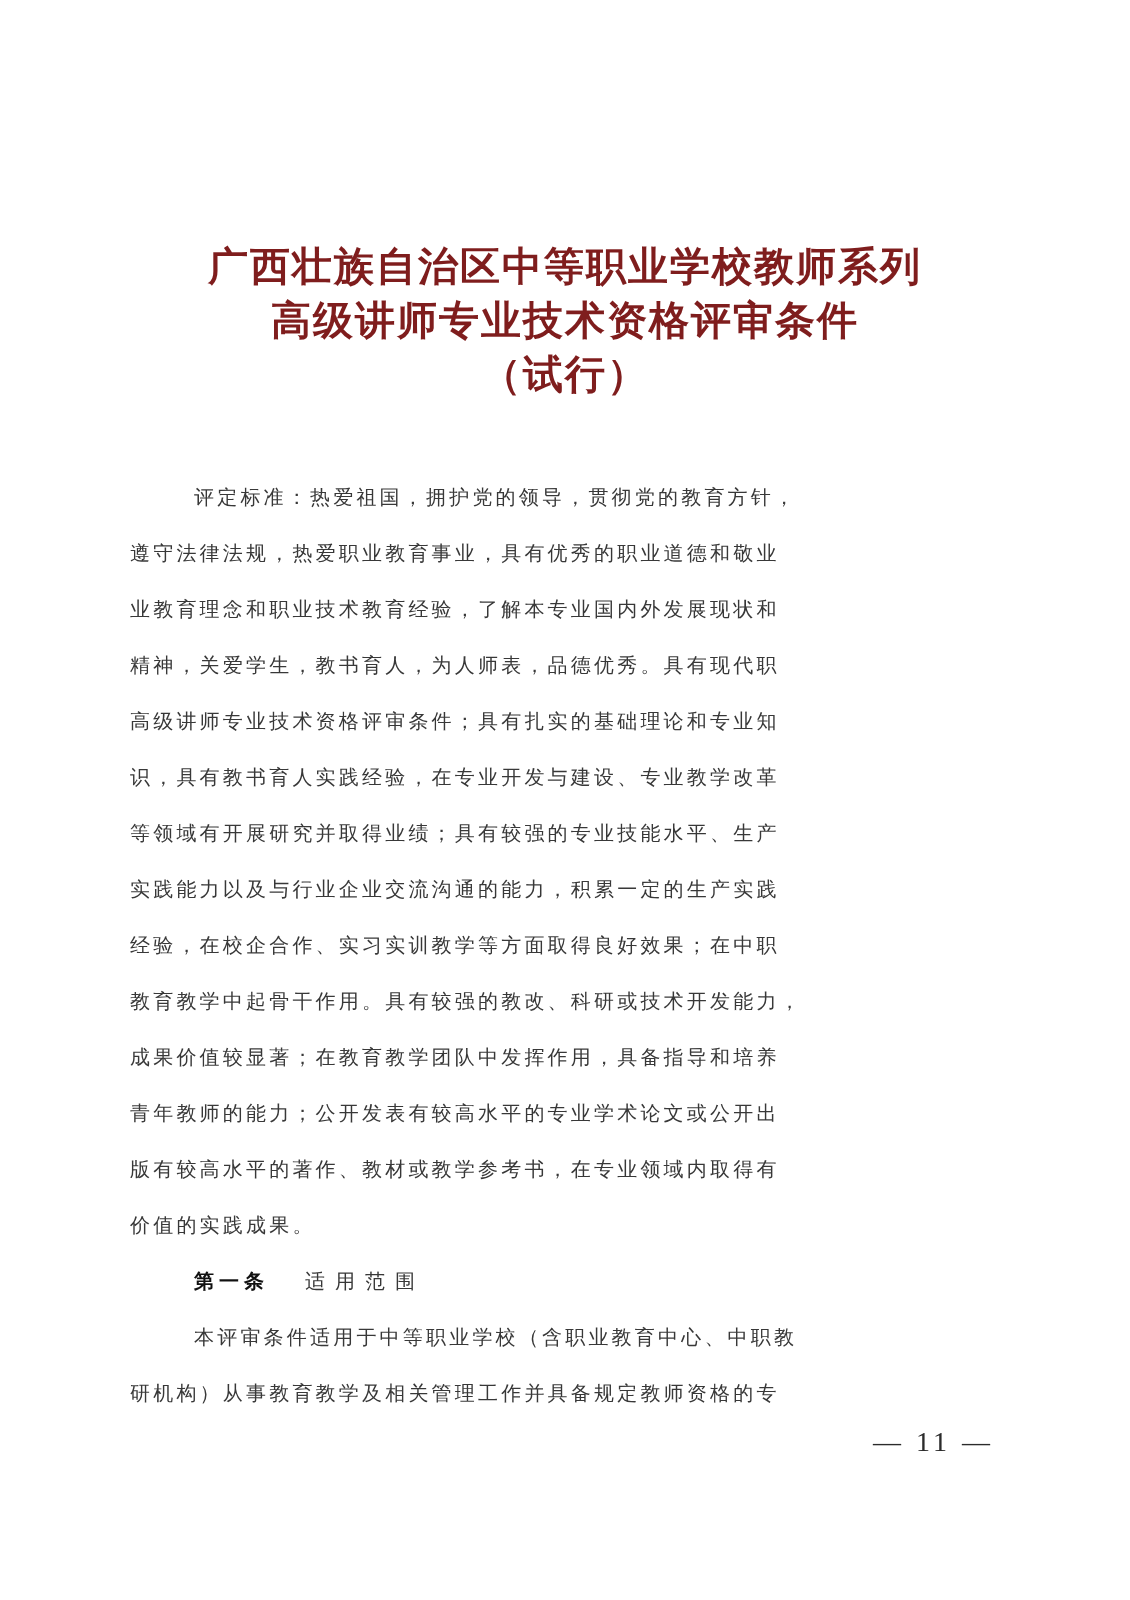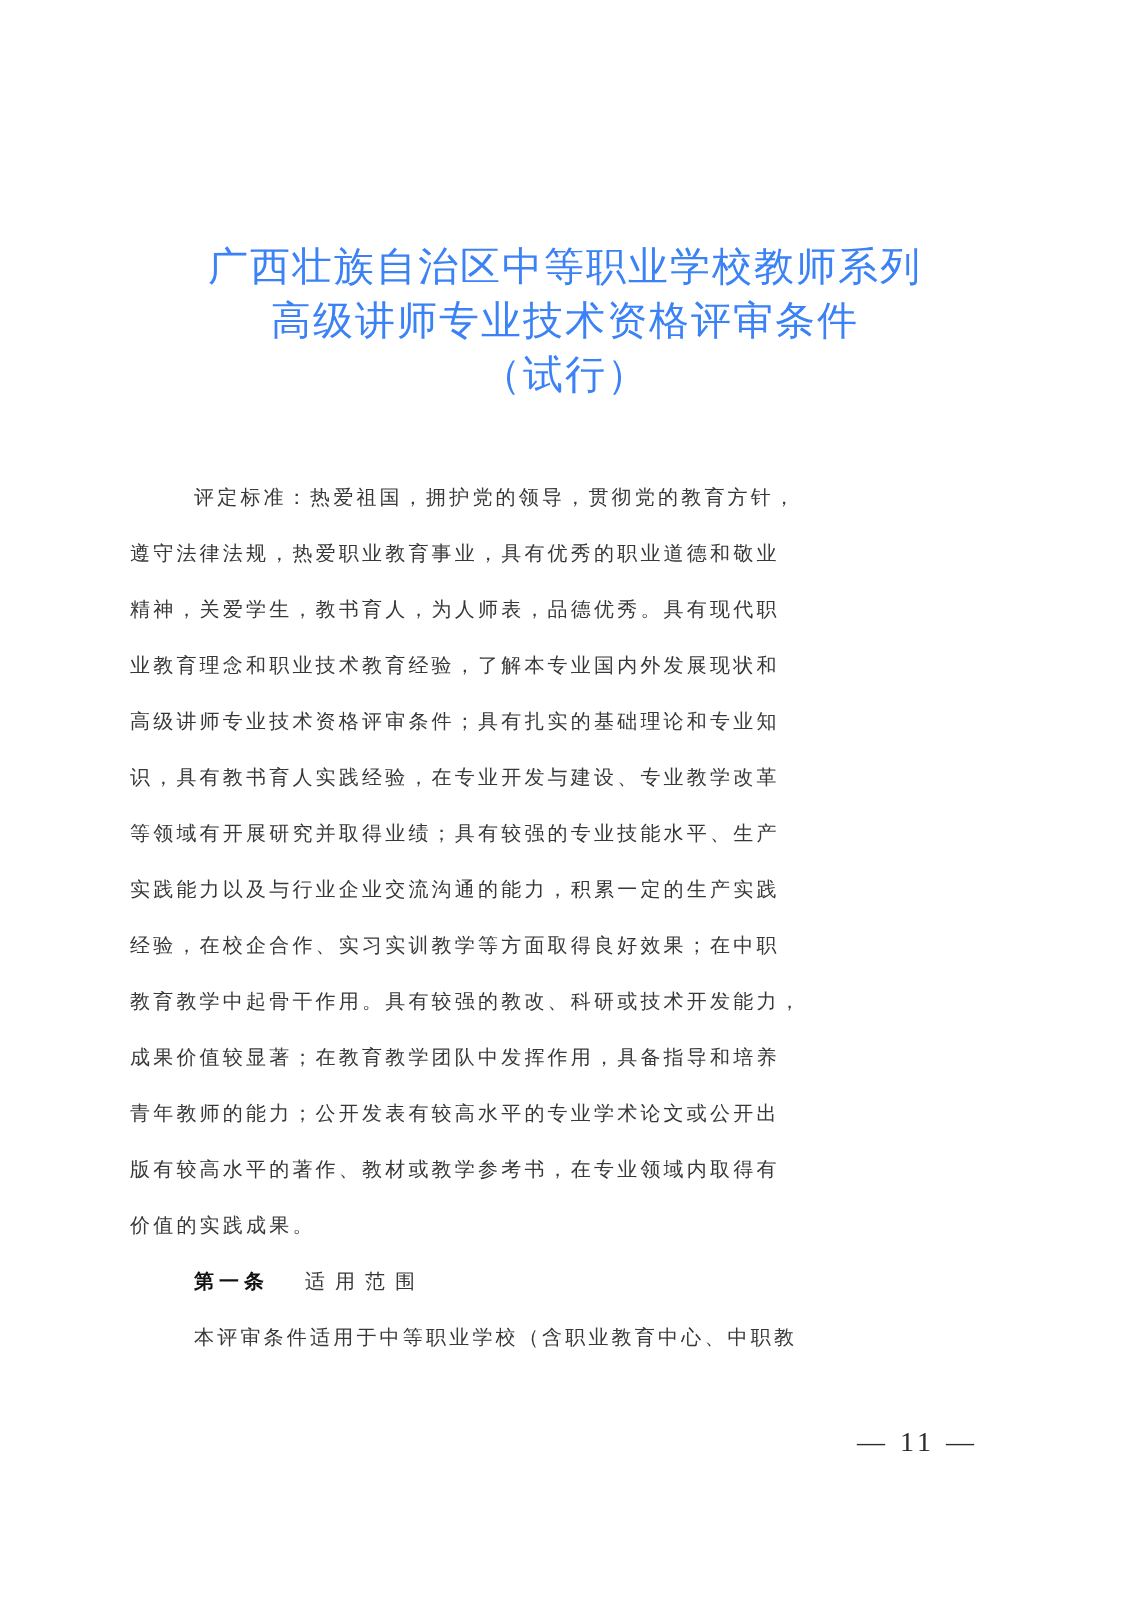--- a/index.html
+++ b/index.html
@@ -16,22 +16,22 @@
     font-family: "Liberation Serif", "DejaVu Serif", serif;
     color: #2f2f2f;
   }
   
   .doc-title {
     position: absolute;
     top: 240px;
     left: 0;
     width: 100%;
     text-align: center;
-    font-weight: 400;
-    color: #3b82f6;
+    font-weight: 700;
+    color: #7f1d1d;
     font-size: 40px;
     line-height: 54px;
     letter-spacing: 2px;
   }
   
   .doc-body {
     position: absolute;
     top: 469px;
     left: 130px;
     width: 860px;
@@ -58,21 +58,21 @@
   }
   .heading .htext {
     margin-left: 36px;
     letter-spacing: 10px;
     color: #383838;
   }
   
   .page-number {
     position: absolute;
     top: 1423px;
-    right: 152px;
+    right: 136px;
     font-size: 28px;
     line-height: 38px;
     letter-spacing: 4px;
     color: #2b2b2b;
     font-family: "Liberation Serif", "DejaVu Serif", serif;
   }
 </style>
 </head>
 <body>
 
@@ -80,37 +80,38 @@
 
   <header class="doc-title">
     <div class="title-line">广西壮族自治区中等职业学校教师系列</div>
     <div class="title-line">高级讲师专业技术资格评审条件</div>
     <div class="title-line">（试行）</div>
   </header>
 
   <main class="doc-body">
     <div class="bline indent">评定标准：热爱祖国，拥护党的领导，贯彻党的教育方针，</div>
     <div class="bline">遵守法律法规，热爱职业教育事业，具有优秀的职业道德和敬业</div>
+    <div class="bline">业教育理念和职业技术教育经验，了解本专业国内外发展现状和</div>
     <div class="bline">精神，关爱学生，教书育人，为人师表，品德优秀。具有现代职</div>
-    <div class="bline">业教育理念和职业技术教育经验，了解本专业国内外发展现状和</div>
     <div class="bline">高级讲师专业技术资格评审条件；具有扎实的基础理论和专业知</div>
     <div class="bline">识，具有教书育人实践经验，在专业开发与建设、专业教学改革</div>
     <div class="bline">等领域有开展研究并取得业绩；具有较强的专业技能水平、生产</div>
     <div class="bline">实践能力以及与行业企业交流沟通的能力，积累一定的生产实践</div>
     <div class="bline">经验，在校企合作、实习实训教学等方面取得良好效果；在中职</div>
     <div class="bline">教育教学中起骨干作用。具有较强的教改、科研或技术开发能力，</div>
     <div class="bline">成果价值较显著；在教育教学团队中发挥作用，具备指导和培养</div>
     <div class="bline">青年教师的能力；公开发表有较高水平的专业学术论文或公开出</div>
     <div class="bline">版有较高水平的著作、教材或教学参考书，在专业领域内取得有</div>
     <div class="bline">价值的实践成果。</div>
 
     <div class="bline indent heading">
       <span class="hlabel">第一条</span><span class="htext">适用范围</span>
     </div>
 
     <div class="bline indent">本评审条件适用于中等职业学校（含职业教育中心、中职教</div>
+    <div class="bline">研机构）从事教育教学及相关管理工作并具备规定教师资格的专</div>
   </main>
 
   <footer>
     <div class="page-number">— 11 —</div>
   </footer>
 
 </div>
 
 </body></html>

